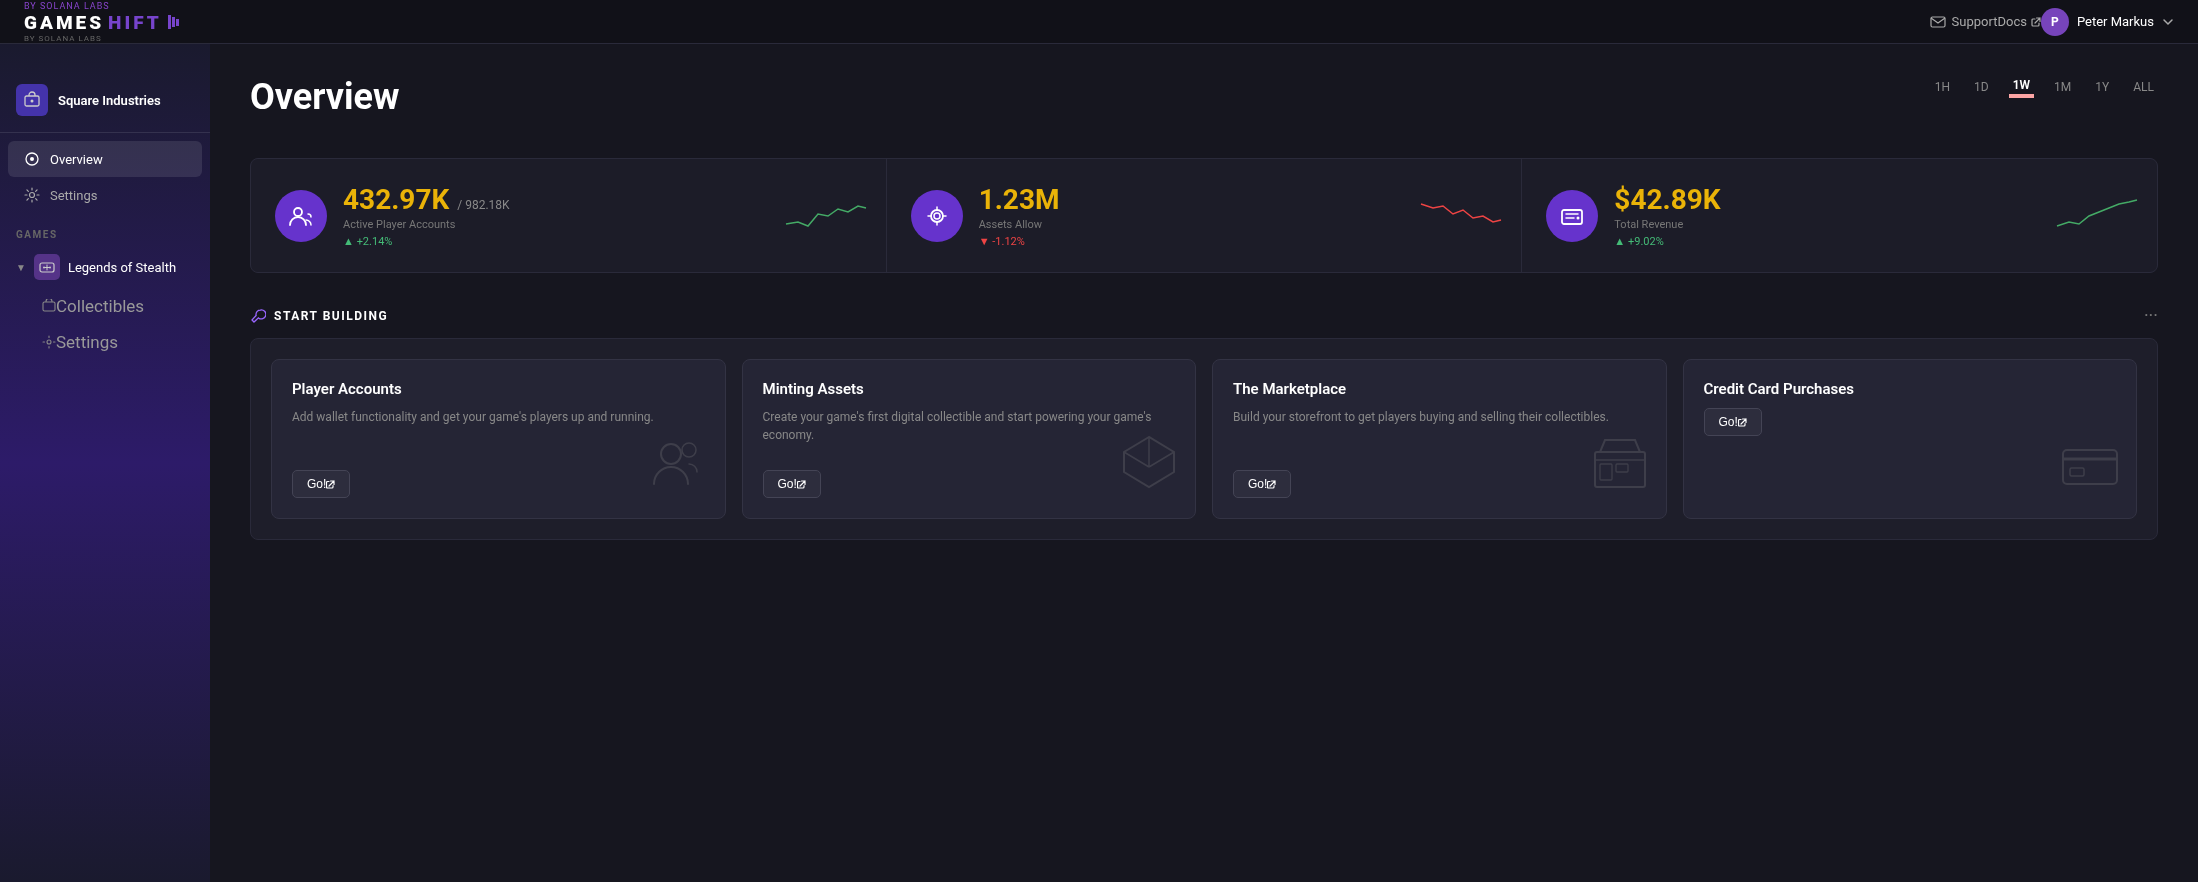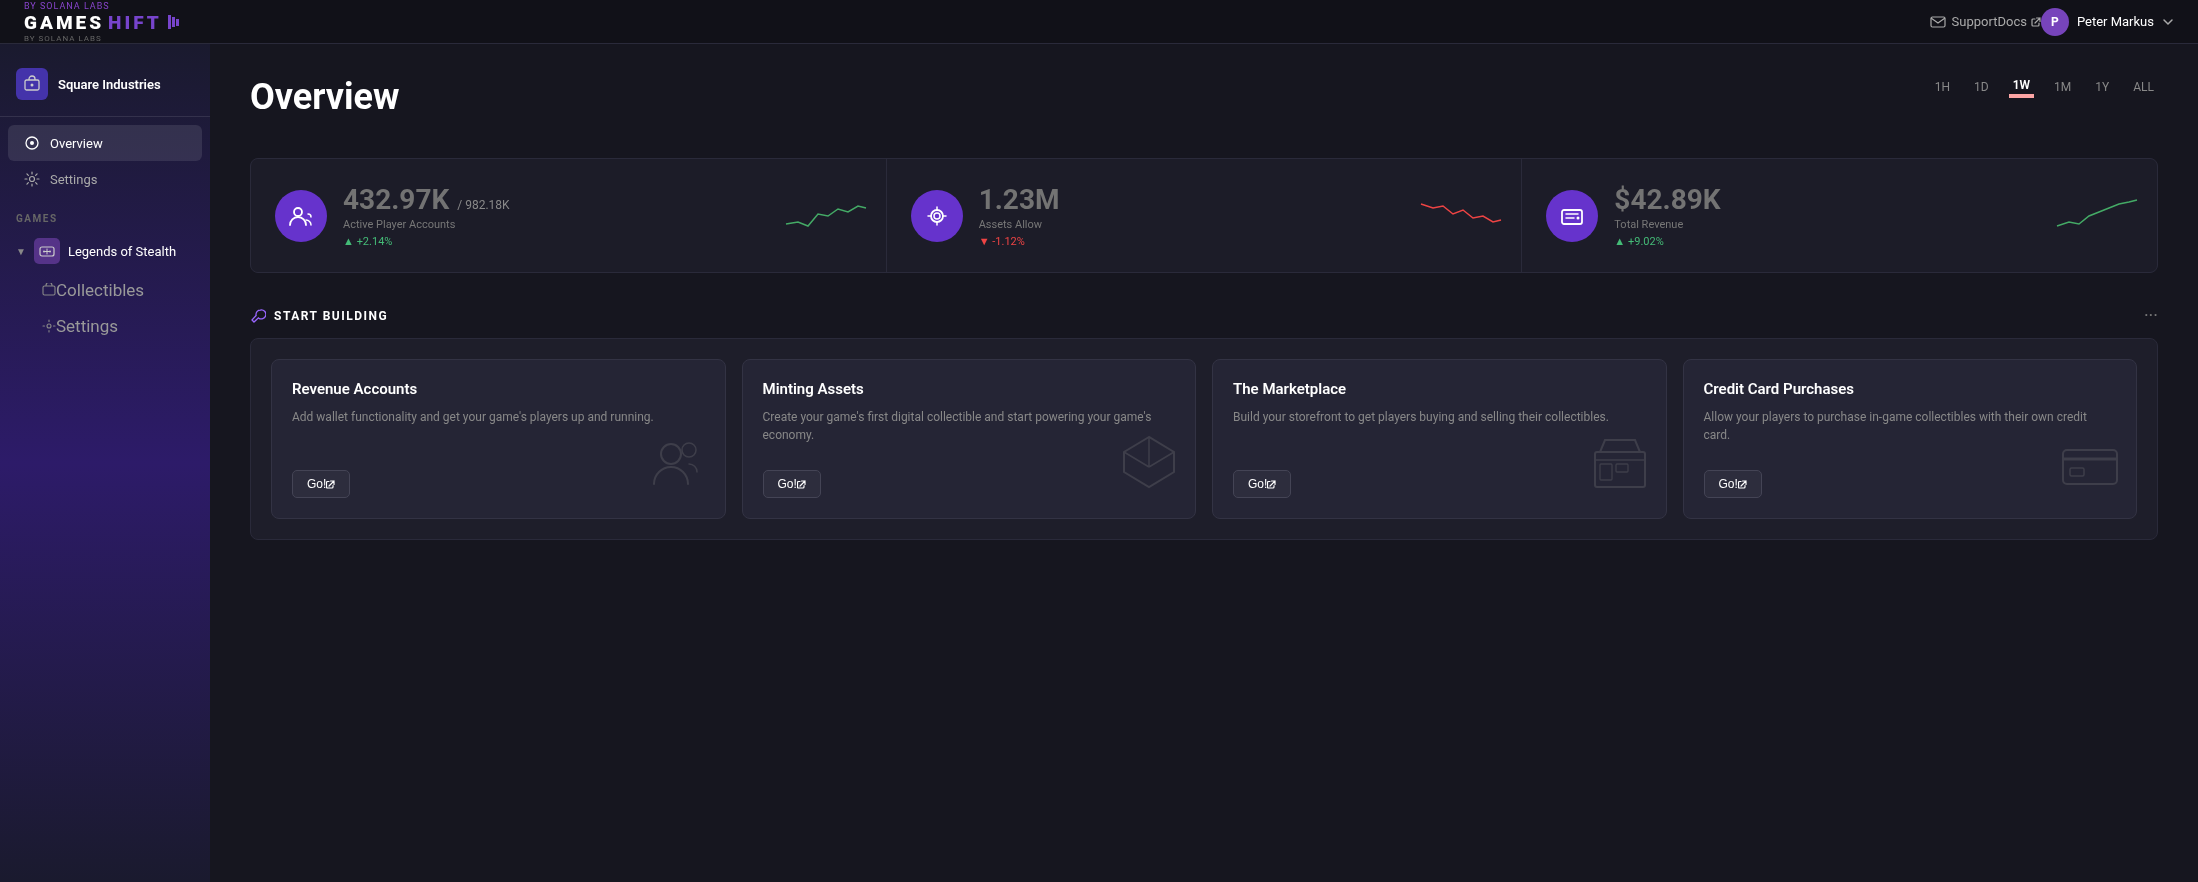--- a/index.html
+++ b/index.html
@@ -73,21 +73,21 @@
       display: flex;
       flex: 1;
       overflow: hidden;
     }
 
     
     .sidebar {
       width: 210px;
       background: linear-gradient(180deg, #1a1a2e 0%, #2d1b69 50%, #1a1a2e 100%);
       flex-shrink: 0;
-      padding: 16px 0;
+      padding: 32px 0;
       display: flex;
       flex-direction: column;
     }
     .sidebar-org {
       display: flex;
       align-items: center;
       gap: 10px;
       padding: 8px 16px 16px 16px;
       border-bottom: 1px solid rgba(255,255,255,0.1);
       margin-bottom: 8px;
@@ -227,21 +227,21 @@
       justify-content: center;
       font-size: 22px;
       flex-shrink: 0;
     }
     .stat-info {
       flex: 1;
     }
     .stat-value {
       font-size: 28px;
       font-weight: 700;
-      color: #737373;
+      color: #eab308;
     }
     .stat-sub {
       font-size: 12px;
       color: #888;
       margin-left: 4px;
     }
     .stat-label {
       font-size: 11px;
       color: #777;
       margin-top: 2px;
@@ -555,21 +555,21 @@
       </svg>
       <span class="section-title">START BUILDING</span>
       <div class="section-more">···</div>
     </div>
 
     <div class="section-box">
 
       <div class="cards-grid">
 
         <div class="feature-card">
-          <div class="feature-card-title">Revenue Accounts</div>
+          <div class="feature-card-title">Player Accounts</div>
           <div class="feature-card-desc">Add wallet functionality and get your game's players up and running.</div>
           <div class="feature-card-go">
             <button class="go-btn">
               <span>Go!</span>
               <svg width="9" height="9" viewBox="0 0 9 9" fill="none">
                 <path d="M4.5 1H8v3.5M8 1L3 6" stroke="#fff" stroke-width="1.2" stroke-linecap="round"></path>
                 <path d="M3 1.5H1.5a1 1 0 00-1 1V7a1 1 0 001 1H6a1 1 0 001-1V5.5" stroke="#fff" stroke-width="1.2" stroke-linecap="round"></path>
               </svg>
             </button>
           </div>
@@ -621,21 +621,20 @@
               <path d="M5 28h50" stroke="#888" stroke-width="1.5"></path>
               <rect x="10" y="32" width="12" height="16" rx="1" stroke="#888" stroke-width="1.3"></rect>
               <rect x="26" y="32" width="12" height="8" rx="1" stroke="#888" stroke-width="1.3"></rect>
               <path d="M15 8h30l5 12H10L15 8z" stroke="#888" stroke-width="2"></path>
             </svg>
           </div>
         </div>
 
         <div class="feature-card">
           <div class="feature-card-title">Credit Card Purchases</div>
-          <div class="feature-card-desc">Allow your players to purchase in-game collectibles with their own credit card.</div>
           <div class="feature-card-go">
             <button class="go-btn">
               <span>Go!</span>
               <svg width="9" height="9" viewBox="0 0 9 9" fill="none">
                 <path d="M4.5 1H8v3.5M8 1L3 6" stroke="#fff" stroke-width="1.2" stroke-linecap="round"></path>
                 <path d="M3 1.5H1.5a1 1 0 00-1 1V7a1 1 0 001 1H6a1 1 0 001-1V5.5" stroke="#fff" stroke-width="1.2" stroke-linecap="round"></path>
               </svg>
             </button>
           </div>
           <div class="feature-card-icon">

